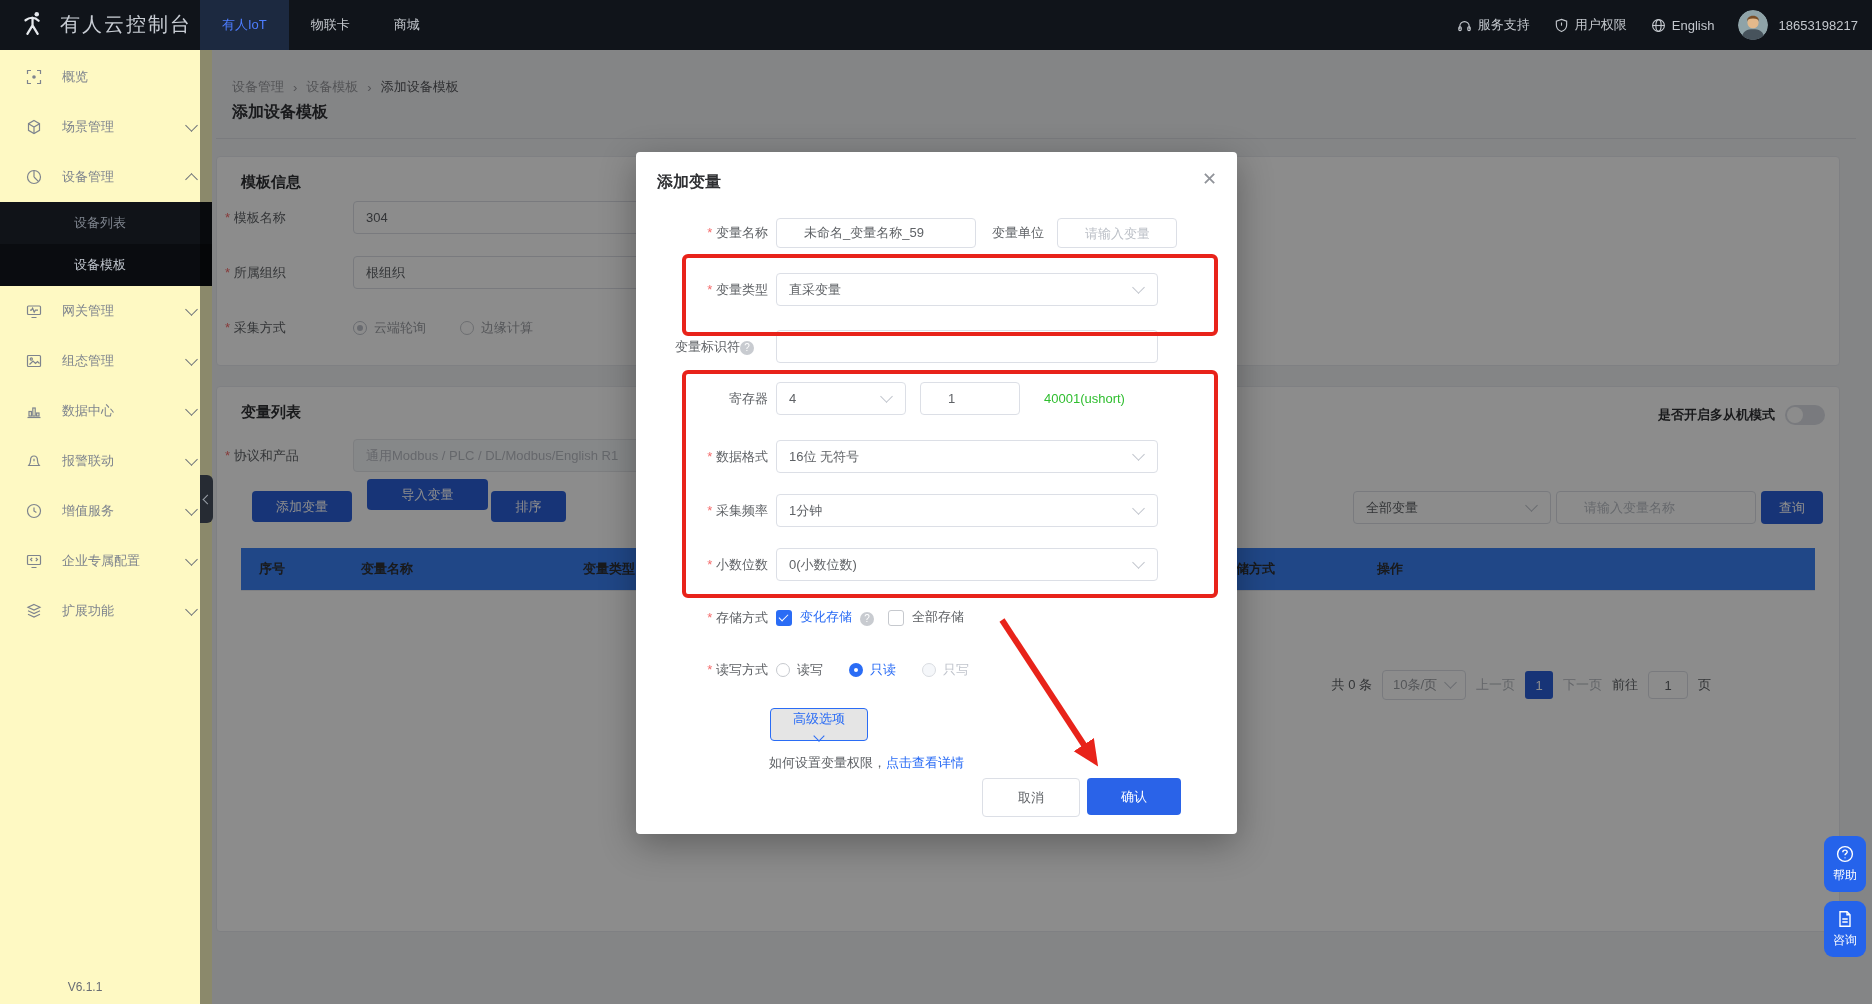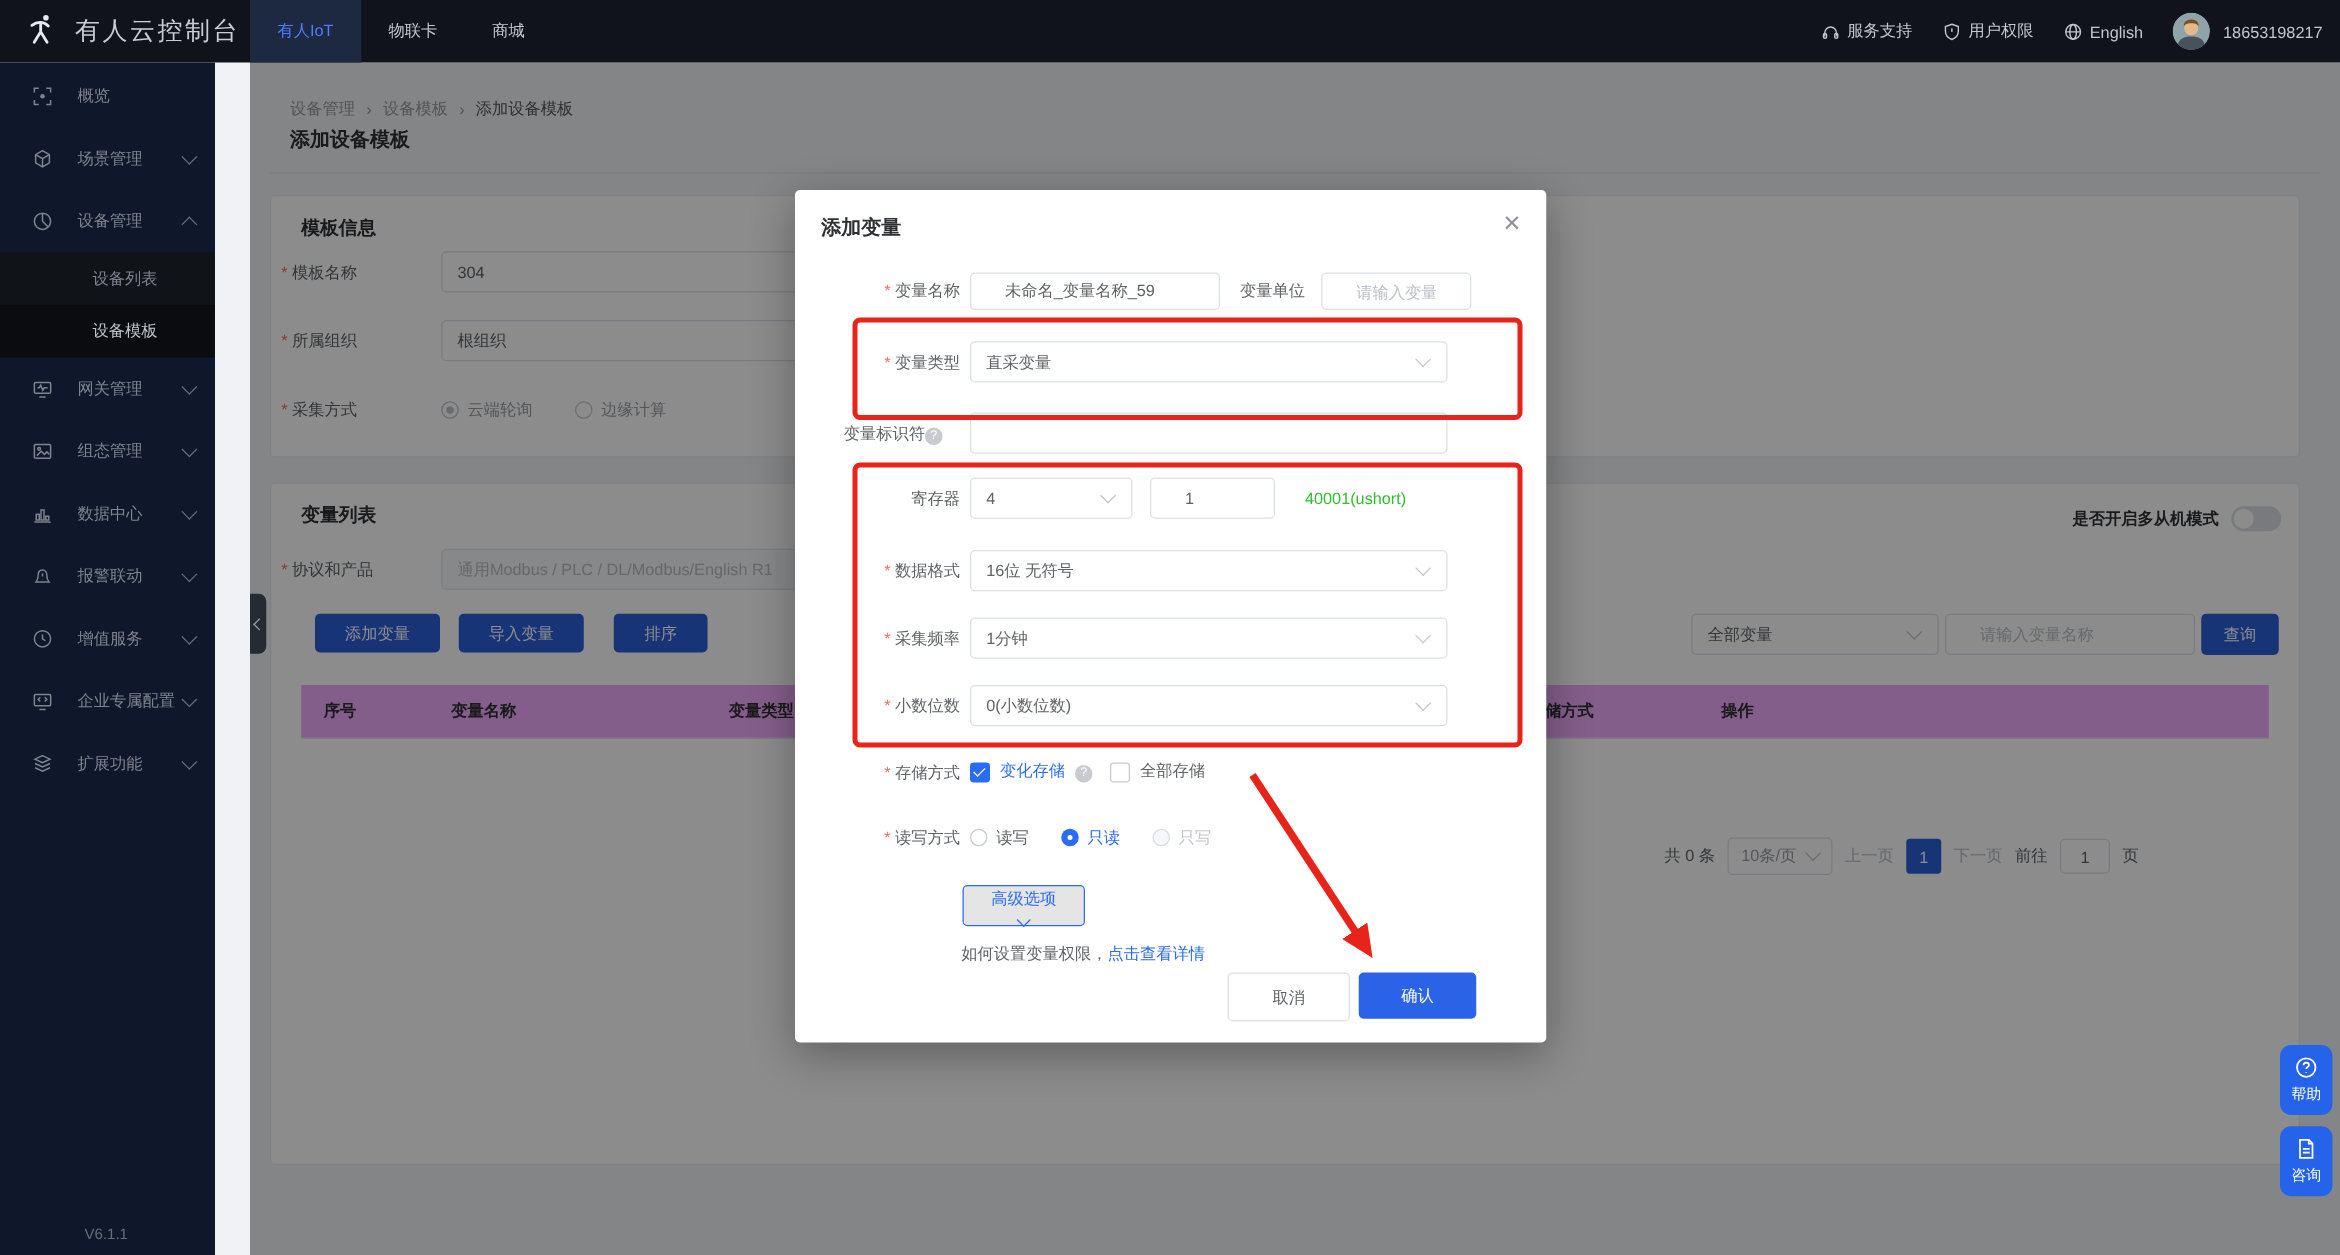--- a/index.html
+++ b/index.html
@@ -12,21 +12,21 @@
   .logo-wrap{position:absolute;left:18px;top:9px;display:flex;align-items:center;gap:12px;}
   .logo-text{color:#c8cdd4;font-size:20px;letter-spacing:2px;}
   .top-tabs{position:absolute;left:200px;top:0;height:50px;display:flex;}
   .top-tab{padding:0 22px;line-height:50px;color:#c3c7cd;font-size:13px;cursor:pointer;}
   .top-tab.active{background:#1c2940;color:#4d7dff;}
   .topbar-right{position:absolute;right:14px;top:0;height:50px;display:flex;align-items:center;gap:24px;color:#c3c7cd;font-size:13px;}
   .top-item{display:flex;align-items:center;gap:6px;cursor:pointer;}
   .avatar-wrap{display:flex;align-items:center;gap:10px;}
   .avatar{width:30px;height:30px;border-radius:50%;overflow:hidden;}
   
-  .sidebar{position:absolute;left:0;top:50px;width:172px;bottom:0;background:#0f172a;z-index:30;padding-top:2px;box-sizing:border-box;}
+  .sidebar{position:absolute;left:0;top:50px;width:212px;bottom:0;background:#fef9c3;z-index:30;padding-top:2px;box-sizing:border-box;}
   .side-item{height:50px;display:flex;align-items:center;color:#7e848e;font-size:13px;padding:0 16px 0 26px;cursor:pointer;}
   .side-item .lbl{margin-left:20px;flex:1;}
   .side-icon{width:16px;height:16px;flex:0 0 16px;}
   .chev{width:8px;height:8px;border-right:1.4px solid #6a7078;border-bottom:1.4px solid #6a7078;transform:rotate(45deg);margin-top:-4px;}
   .chev.up{transform:rotate(-135deg);margin-top:4px;}
   .submenu{background:#101318;}
   .sub-item{height:42px;line-height:42px;padding-left:74px;color:#7e848e;font-size:13px;cursor:pointer;}
   .sub-item.active{background:#0a0c10;color:#bfc5cd;}
   .version{position:absolute;bottom:10px;left:0;width:170px;text-align:center;color:#686d75;font-size:12px;}
   .collapse-handle{position:absolute;left:200px;top:475px;width:13px;height:48px;background:#262b33;border-radius:0 6px 6px 0;z-index:45;display:flex;align-items:center;justify-content:center;cursor:pointer;}
@@ -52,21 +52,21 @@
   .radio{display:flex;align-items:center;gap:7px;}
   .r-dot{width:14px;height:14px;border-radius:50%;border:1px solid #c6c9ce;background:#fff;box-sizing:border-box;position:relative;}
   .r-dot.checked-dis{border-color:#c0c4cc;}
   .r-dot.checked-dis::after{content:"";position:absolute;left:3px;top:3px;width:6px;height:6px;border-radius:50%;background:#c0c4cc;}
   .r-dot.checked-blue{border:none;background:#2a6cf5;}
   .r-dot.checked-blue::after{content:"";position:absolute;left:5px;top:5px;width:4px;height:4px;border-radius:50%;background:#fff;}
   .btn-blue{position:absolute;background:#2b5fd9;color:#fff;font-size:13px;border-radius:4px;display:flex;align-items:center;justify-content:center;cursor:pointer;}
   .multi-slave{position:absolute;right:14px;top:18px;display:flex;align-items:center;gap:10px;font-size:13px;font-weight:bold;color:#2f3033;}
   .toggle{width:40px;height:20px;border-radius:10px;background:#dcdfe6;position:relative;cursor:pointer;}
   .toggle::after{content:"";position:absolute;left:2px;top:2px;width:16px;height:16px;border-radius:50%;background:#fff;}
-  .thead{position:absolute;left:24px;right:24px;top:161px;height:42px;background:#f0abfc;border-bottom:1px solid #e8eaee;text-align:center;}
+  .thead{position:absolute;left:24px;right:24px;top:161px;height:42px;background:#3b82f6;border-bottom:1px solid #e8eaee;text-align:center;}
   .th{position:absolute;line-height:42px;font-size:13px;font-weight:bold;color:#2f3033;}
   .pager{position:absolute;top:282px;right:128px;height:32px;display:flex;align-items:center;gap:10px;font-size:13px;color:#5f6266;}
   .pg-dis{color:#b6bac0;}
   .pg-box{width:28px;height:28px;background:#2b5fd9;color:#fff;border-radius:3px;display:flex;align-items:center;justify-content:center;}
   .pg-size{width:84px;height:30px;border:1px solid #dcdfe6;border-radius:4px;color:#9a9da2;display:flex;align-items:center;padding:0 10px;box-sizing:border-box;position:relative;}
   .pg-input{width:40px;height:28px;border:1px solid #dcdfe6;border-radius:4px;text-align:center;font-size:13px;color:#5f6266;box-sizing:border-box;}
   input{font-family:inherit;outline:none;}
   input.raw{position:absolute;border:1px solid #dcdfe6;border-radius:4px;font-size:13px;color:#5f6266;padding:0 27px;box-sizing:border-box;background:#fff;}
   input.raw::placeholder{color:#bcc0c7;}
   
@@ -314,21 +314,21 @@
   <div class="card card2">
     <div class="section-title">变量列表</div>
     <div class="multi-slave">
       <span>是否开启多从机模式</span>
       <span class="toggle"></span>
     </div>
     <div class="form-label req" style="left:8px;top:52px;">协议和产品</div>
     <div class="inp disabled" style="left:136px;top:52px;width:560px;">通用Modbus / PLC / DL/Modbus/English R1</div>
 
     <div class="btn-blue" style="left:35px;top:104px;width:100px;height:31px;">添加变量</div>
-    <div class="btn-blue" style="left:150px;top:104px;width:100px;height:31px;">导入变量</div>
+    <div class="btn-blue" style="left:150px;top:92px;width:121px;height:31px;">导入变量</div>
     <div class="btn-blue" style="left:274px;top:104px;width:75px;height:31px;">排序</div>
 
     <div class="inp" style="left:1136px;top:104px;width:198px;padding-right:28px;">
       <span>全部变量</span>
       <i class="sel-chev"></i>
     </div>
     <input class="raw" style="left: 1339px; top: 104px; width: 200px; height: 33px;" placeholder="请输入变量名称">
     <div class="btn-blue" style="left:1544px;top:104px;width:62px;height:33px;">查询</div>
 
     <div class="thead">

